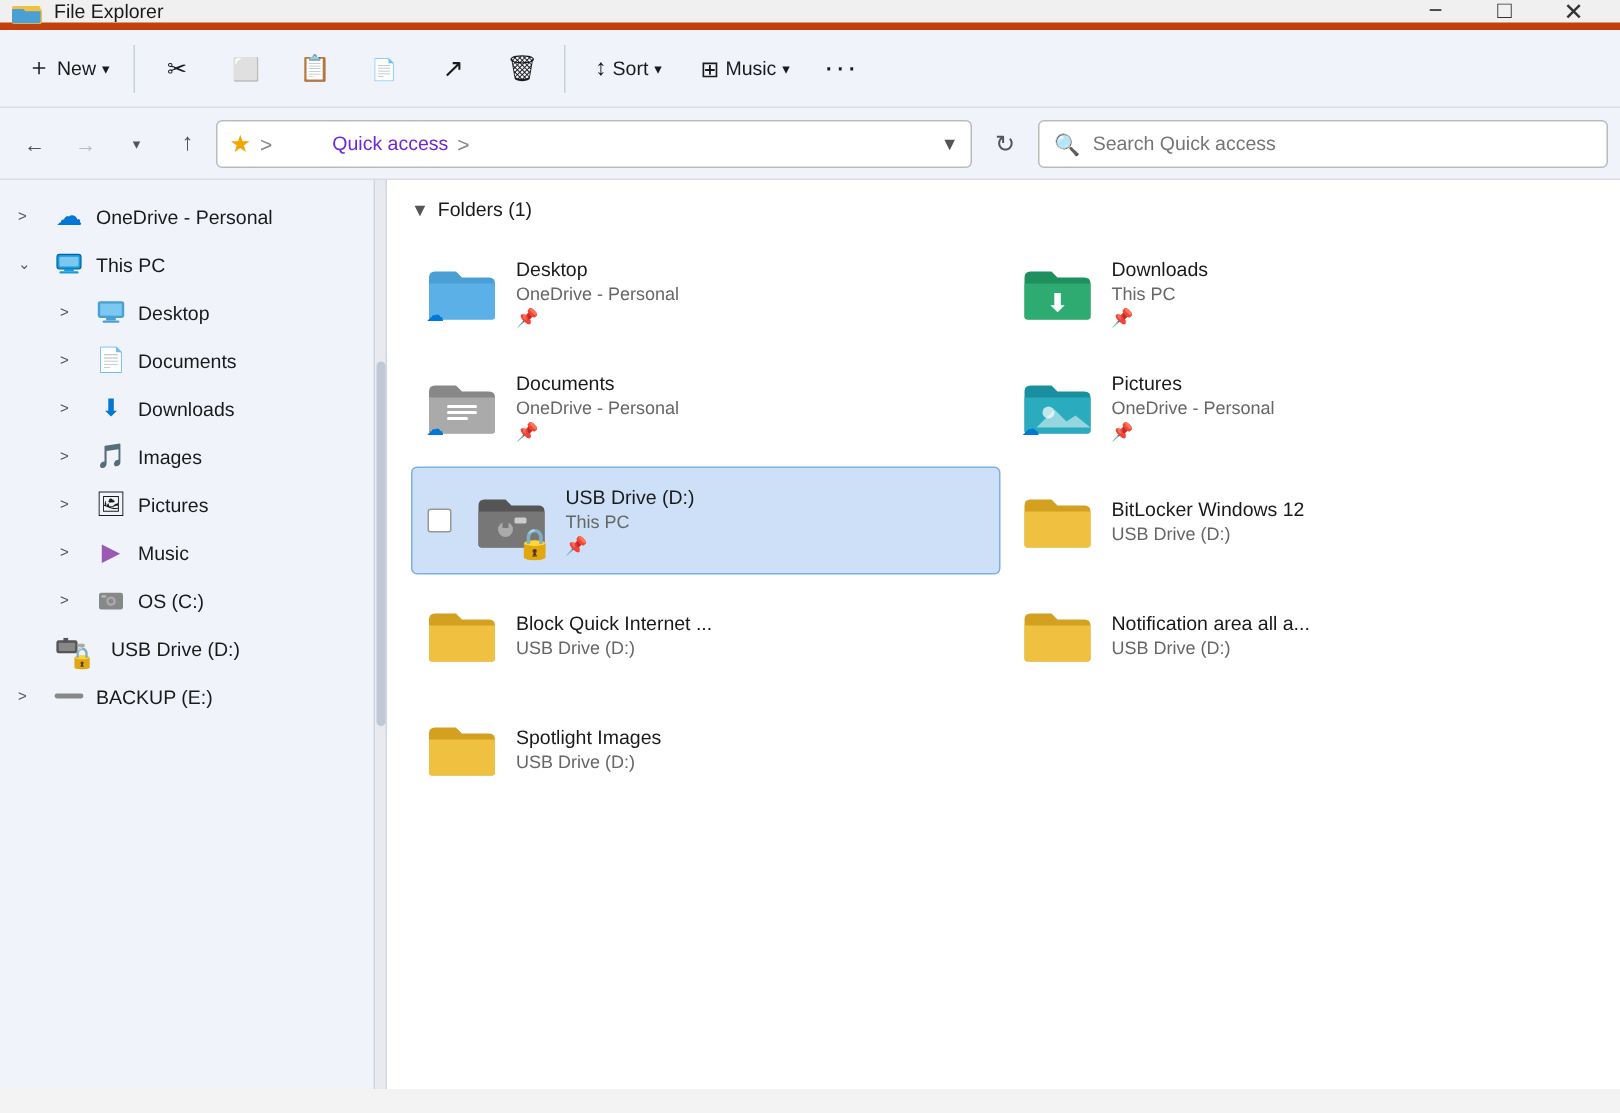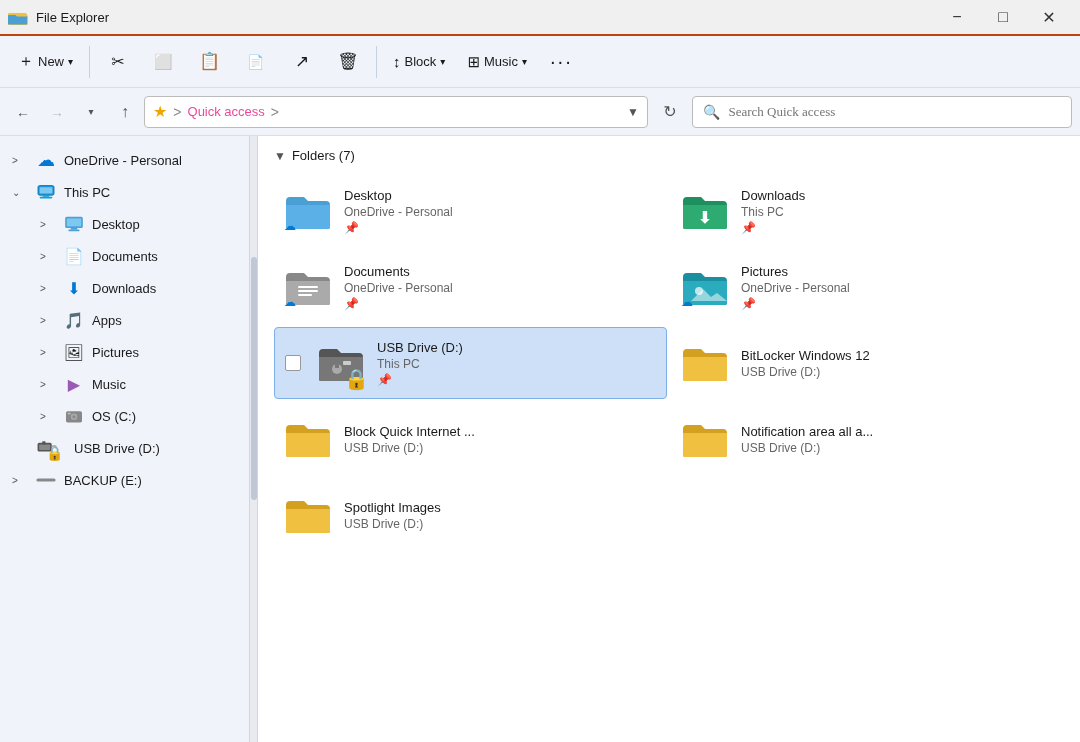--- a/index.html
+++ b/index.html
@@ -1,22 +1,22 @@
 <!DOCTYPE html>
 <html><head>
   <meta charset="utf-8">
   <style>
     * { margin: 0; padding: 0; box-sizing: border-box; }
     body { font-family: 'Segoe UI', sans-serif; font-size: 13px; background: #f3f3f3; width: 1080px; height: 742px; overflow: hidden; }
 
     
     .title-bar {
       display: flex; align-items: center; justify-content: space-between;
-      background: #f0f0f0; height: 36px; padding: 0 8px;
-      border-bottom: 2px solid #c2410c;
+      background: #f0f0f0; height: 20px; padding: 0 8px;
+      border-bottom: 5px solid #c2410c;
     }
     .title-bar-left { display: flex; align-items: center; gap: 8px; }
     .title-bar-icon { width: 20px; height: 16px; display: flex; align-items: center; justify-content: center; }
     .title-bar-icon svg { width: 20px; height: 16px; }
     .title-bar-title { font-size: 13px; color: #1a1a1a; }
     .title-bar-controls { display: flex; align-items: center; gap: 0; }
     .title-btn {
       width: 46px; height: 36px; border: none; background: transparent;
       cursor: pointer; display: flex; align-items: center; justify-content: center;
       font-size: 16px; color: #333;
@@ -47,29 +47,29 @@
       cursor: pointer; border-radius: 4px; color: #555; font-size: 14px;
       display: flex; align-items: center; justify-content: center;
     }
     .address-bar {
       flex: 1; height: 32px; background: white; border: 1px solid #bbb;
       border-radius: 4px; display: flex; align-items: center; padding: 0 8px; gap: 6px;
       cursor: pointer;
     }
     .address-star { color: #f0a500; font-size: 16px; }
     .address-sep { color: #888; font-size: 14px; }
-    .address-text { color: #ec4899; font-size: 13px; }
+    .address-text { color: #6d28d9; font-size: 13px; margin-left: 34px; }
     .address-chevron { margin-left: auto; color: #555; font-size: 12px; }
     .address-refresh { color: #555; font-size: 14px; padding: 0 4px; cursor: pointer; }
     .search-bar {
       width: 380px; height: 32px; background: white; border: 1px solid #bbb;
       border-radius: 4px; display: flex; align-items: center; padding: 0 10px; gap: 8px;
     }
     .search-bar input {
-      border: none; outline: none; flex: 1; font-size: 13px; color: #0369a1; font-family: Liberation Serif, serif;
+      border: none; outline: none; flex: 1; font-size: 13px; color: #0369a1; font-family: Liberation Sans, sans-serif;
     }
     .search-icon { color: #888; font-size: 14px; }
 
     
     .main-layout { display: flex; height: calc(742px - 36px - 52px - 48px); }
 
     
     .sidebar {
       width: 250px; background: #f0f3fa; border-right: 1px solid #d0d5e0;
       overflow-y: auto; padding: 8px 0; flex-shrink: 0;
@@ -165,21 +165,21 @@
   </button>
   <button class="toolbar-btn">
     <span class="tb-icon" style="font-size:17px;">↗</span>
   </button>
   <button class="toolbar-btn">
     <span class="tb-icon" style="font-size:17px;">🗑</span>
   </button>
   <div class="toolbar-sep"></div>
   <button class="toolbar-btn new-btn">
     <span class="tb-icon" style="font-size:15px;">↕</span>
-    <span>Block</span>
+    <span>Sort</span>
     <span style="font-size:10px;">▾</span>
   </button>
   <button class="toolbar-btn new-btn">
     <span class="tb-icon" style="font-size:15px;">⊞</span>
     <span>Music</span>
     <span style="font-size:10px;">▾</span>
   </button>
   <button class="toolbar-btn">
     <span class="tb-icon" style="font-size:20px; letter-spacing:1px;">···</span>
   </button>
@@ -249,21 +249,21 @@
 
     <div class="sidebar-item" style="padding-left: 40px;">
       <span class="expand-icon">&gt;</span>
       <span class="item-icon" style="color:#0078d4; font-size:16px;">⬇</span>
       <span class="item-label">Downloads</span>
     </div>
 
     <div class="sidebar-item" style="padding-left: 40px;">
       <span class="expand-icon">&gt;</span>
       <span class="item-icon" style="font-size:16px;">🎵</span>
-      <span class="item-label">Apps</span>
+      <span class="item-label">Images</span>
     </div>
 
     <div class="sidebar-item" style="padding-left: 40px;">
       <span class="expand-icon">&gt;</span>
       <span class="item-icon" style="font-size:16px;">🖼</span>
       <span class="item-label">Pictures</span>
     </div>
 
     <div class="sidebar-item" style="padding-left: 40px;">
       <span class="expand-icon">&gt;</span>
@@ -311,21 +311,21 @@
     </div>
   </div>
 
   <div style="width:8px; background:#e8eaf0; border-right:1px solid #d0d5e0; position:relative;">
     <div style="position:absolute; top:20%; width:6px; height:40%; background:#c0c8d8; border-radius:3px; left:1px;"></div>
   </div>
 
   <div class="content">
     <div class="section-header">
       <span class="collapse-icon">▼</span>
-      <span>Folders (7)</span>
+      <span>Folders (1)</span>
     </div>
 
     <div class="folders-grid">
 
       <div class="folder-item">
         <div class="folder-icon-wrap">
           <svg width="48" height="40" viewBox="0 0 48 40">
             <path d="M2 10 Q2 6 6 6 L20 6 L24 10 L42 10 Q46 10 46 14 L46 36 Q46 38 44 38 L4 38 Q2 38 2 36 Z" fill="#4a9fd4"></path>
             <path d="M2 14 L46 14 L46 36 Q46 38 44 38 L4 38 Q2 38 2 36 Z" fill="#5bb0e8"></path>
           </svg>

